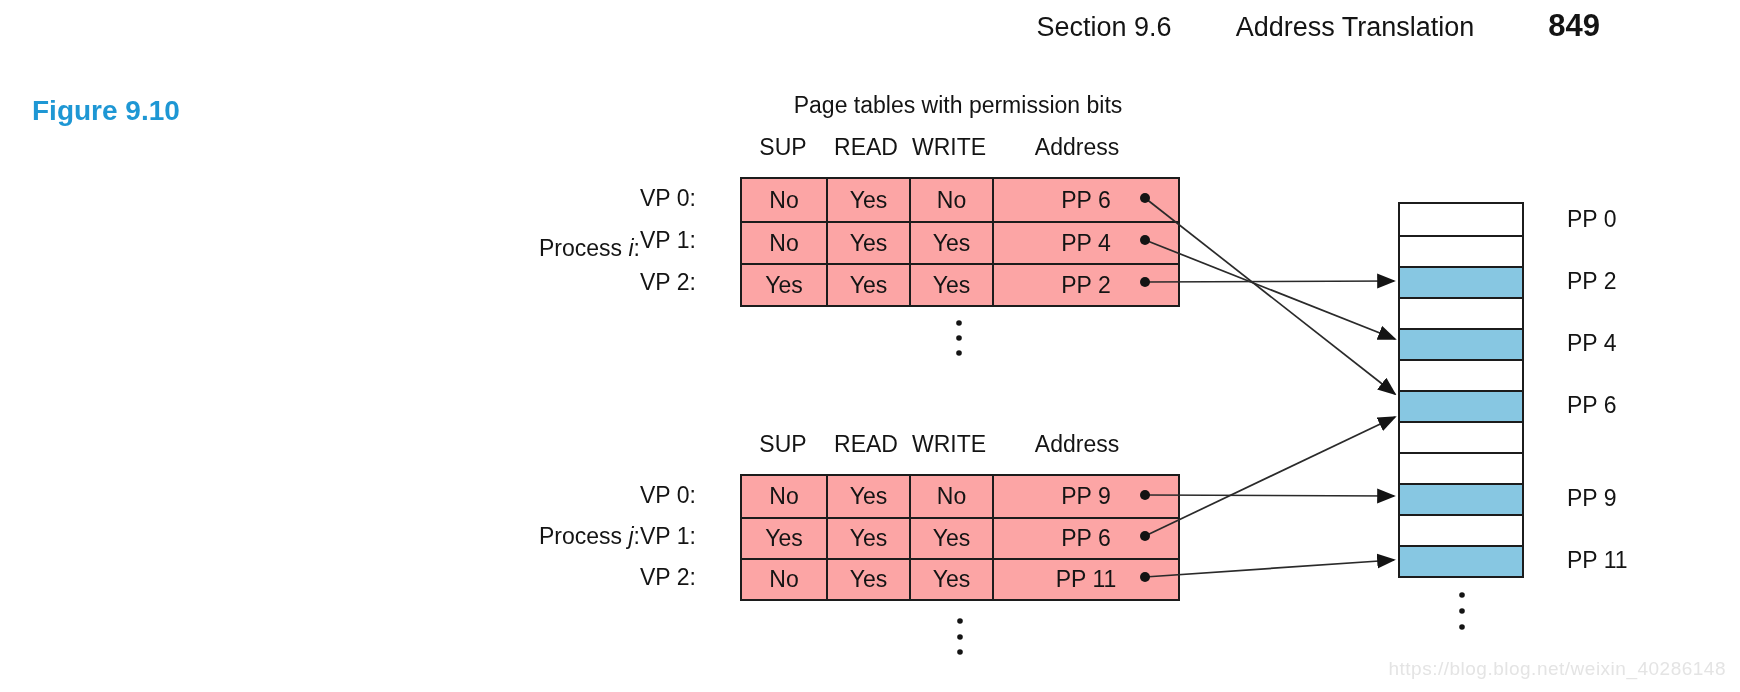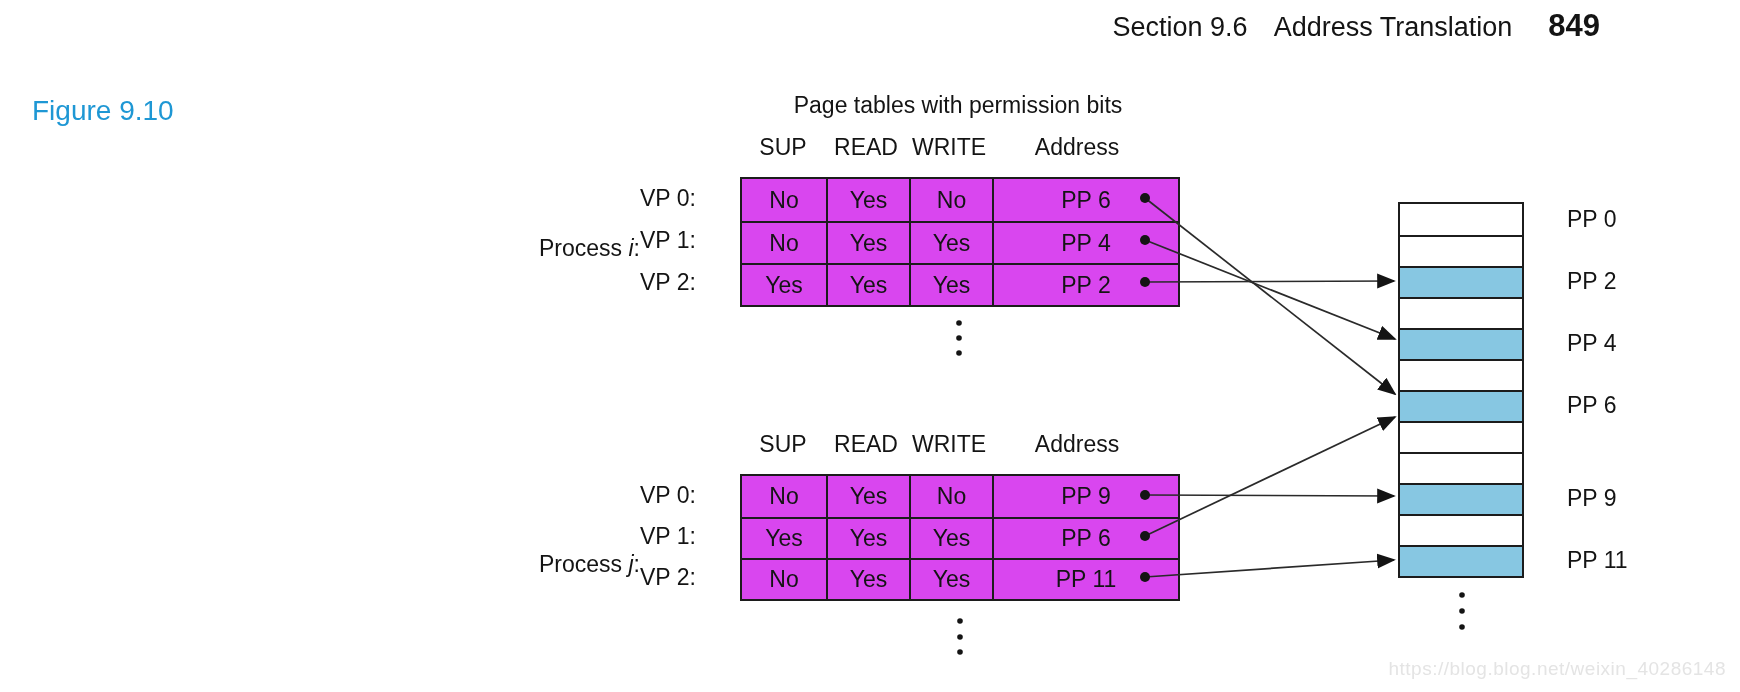--- a/index.html
+++ b/index.html
@@ -5,43 +5,43 @@
   html,body { margin:0; padding:0; background:#ffffff; }
   .canvas {
     position:relative; width:1740px; height:692px; background:#ffffff;
     font-family:"Liberation Sans", sans-serif; color:#141414; overflow:hidden;
   }
 
   
   .page-header {
     position:absolute; top:8px; left:0; width:1600px;
     display:flex; justify-content:flex-end; align-items:baseline;
-    font-size:27px; color:#141414; white-space:nowrap;
+    font-size:27px; color:#141414; white-space:nowrap;gap:38px;
   }
   .page-header .sect   { margin-right:26px; }
   .page-header .title  { margin-right:36px; }
   .page-header .pagenum{ font-weight:bold; font-size:31px; }
 
   
   .caption { position:absolute; left:32px; top:90px; width:322px; }
-  .cap-label { font-size:28px; font-weight:normal; line-height:42px; }
+  .cap-label { font-size:28px; font-weight:bold; line-height:42px; }
   .cap-text  { font-size:28px; font-weight:bold; line-height:42px; color:#0c0c0c; }
 
   
   .diagram-title {
     position:absolute; left:740px; top:92px; width:436px;
     text-align:center; font-size:23px; white-space:nowrap;
   }
   .ch { position:absolute; transform:translateX(-50%); font-size:23px; white-space:nowrap; }
 
   
   .ptable {
     position:absolute; left:740px; display:grid;
     grid-template-columns:84px 83px 83px 186px;
-    border:2px solid #1c1c1c; background:#d946ef;
+    border:2px solid #1c1c1c; background:#fca5a5;
   }
   .ptable.t-i { top:177px; grid-auto-rows:42px; }
   .ptable.t-j { top:474px; grid-auto-rows:41px; }
   .ptable .cell {
     display:flex; align-items:center; justify-content:center;
     font-size:23px; border-left:2px solid #1c1c1c; border-top:2px solid #1c1c1c;
   }
   .ptable .cell:nth-child(4n+1) { border-left:none; }
   .ptable .cell:nth-child(-n+4) { border-top:none; }
 
@@ -126,21 +126,21 @@
   </div>
 
   <div class="vp" style="top:186px;">VP 0:</div>
   <div class="vp" style="top:228px;">VP 1:</div>
   <div class="vp" style="top:270px;">VP 2:</div>
   <div class="vp" style="top:483px;">VP 0:</div>
   <div class="vp" style="top:524px;">VP 1:</div>
   <div class="vp" style="top:565px;">VP 2:</div>
 
   <div class="process" style="top:236px;"><span>Process</span> <i>i</i><span>:</span></div>
-  <div class="process" style="top:524px;margin-top:28px;"><span>Process</span> <i>j</i><span>:</span></div>
+  <div class="process" style="top:524px;"><span>Process</span> <i>j</i><span>:</span></div>
 
   <div class="pmem">
     <div class="mcell"></div>
     <div class="mcell"></div>
     <div class="mcell shaded" style="background: rgb(135, 199, 226);"></div>
     <div class="mcell"></div>
     <div class="mcell shaded" style="background: rgb(135, 199, 226);"></div>
     <div class="mcell"></div>
     <div class="mcell shaded" style="background: rgb(135, 199, 226);"></div>
     <div class="mcell"></div>

